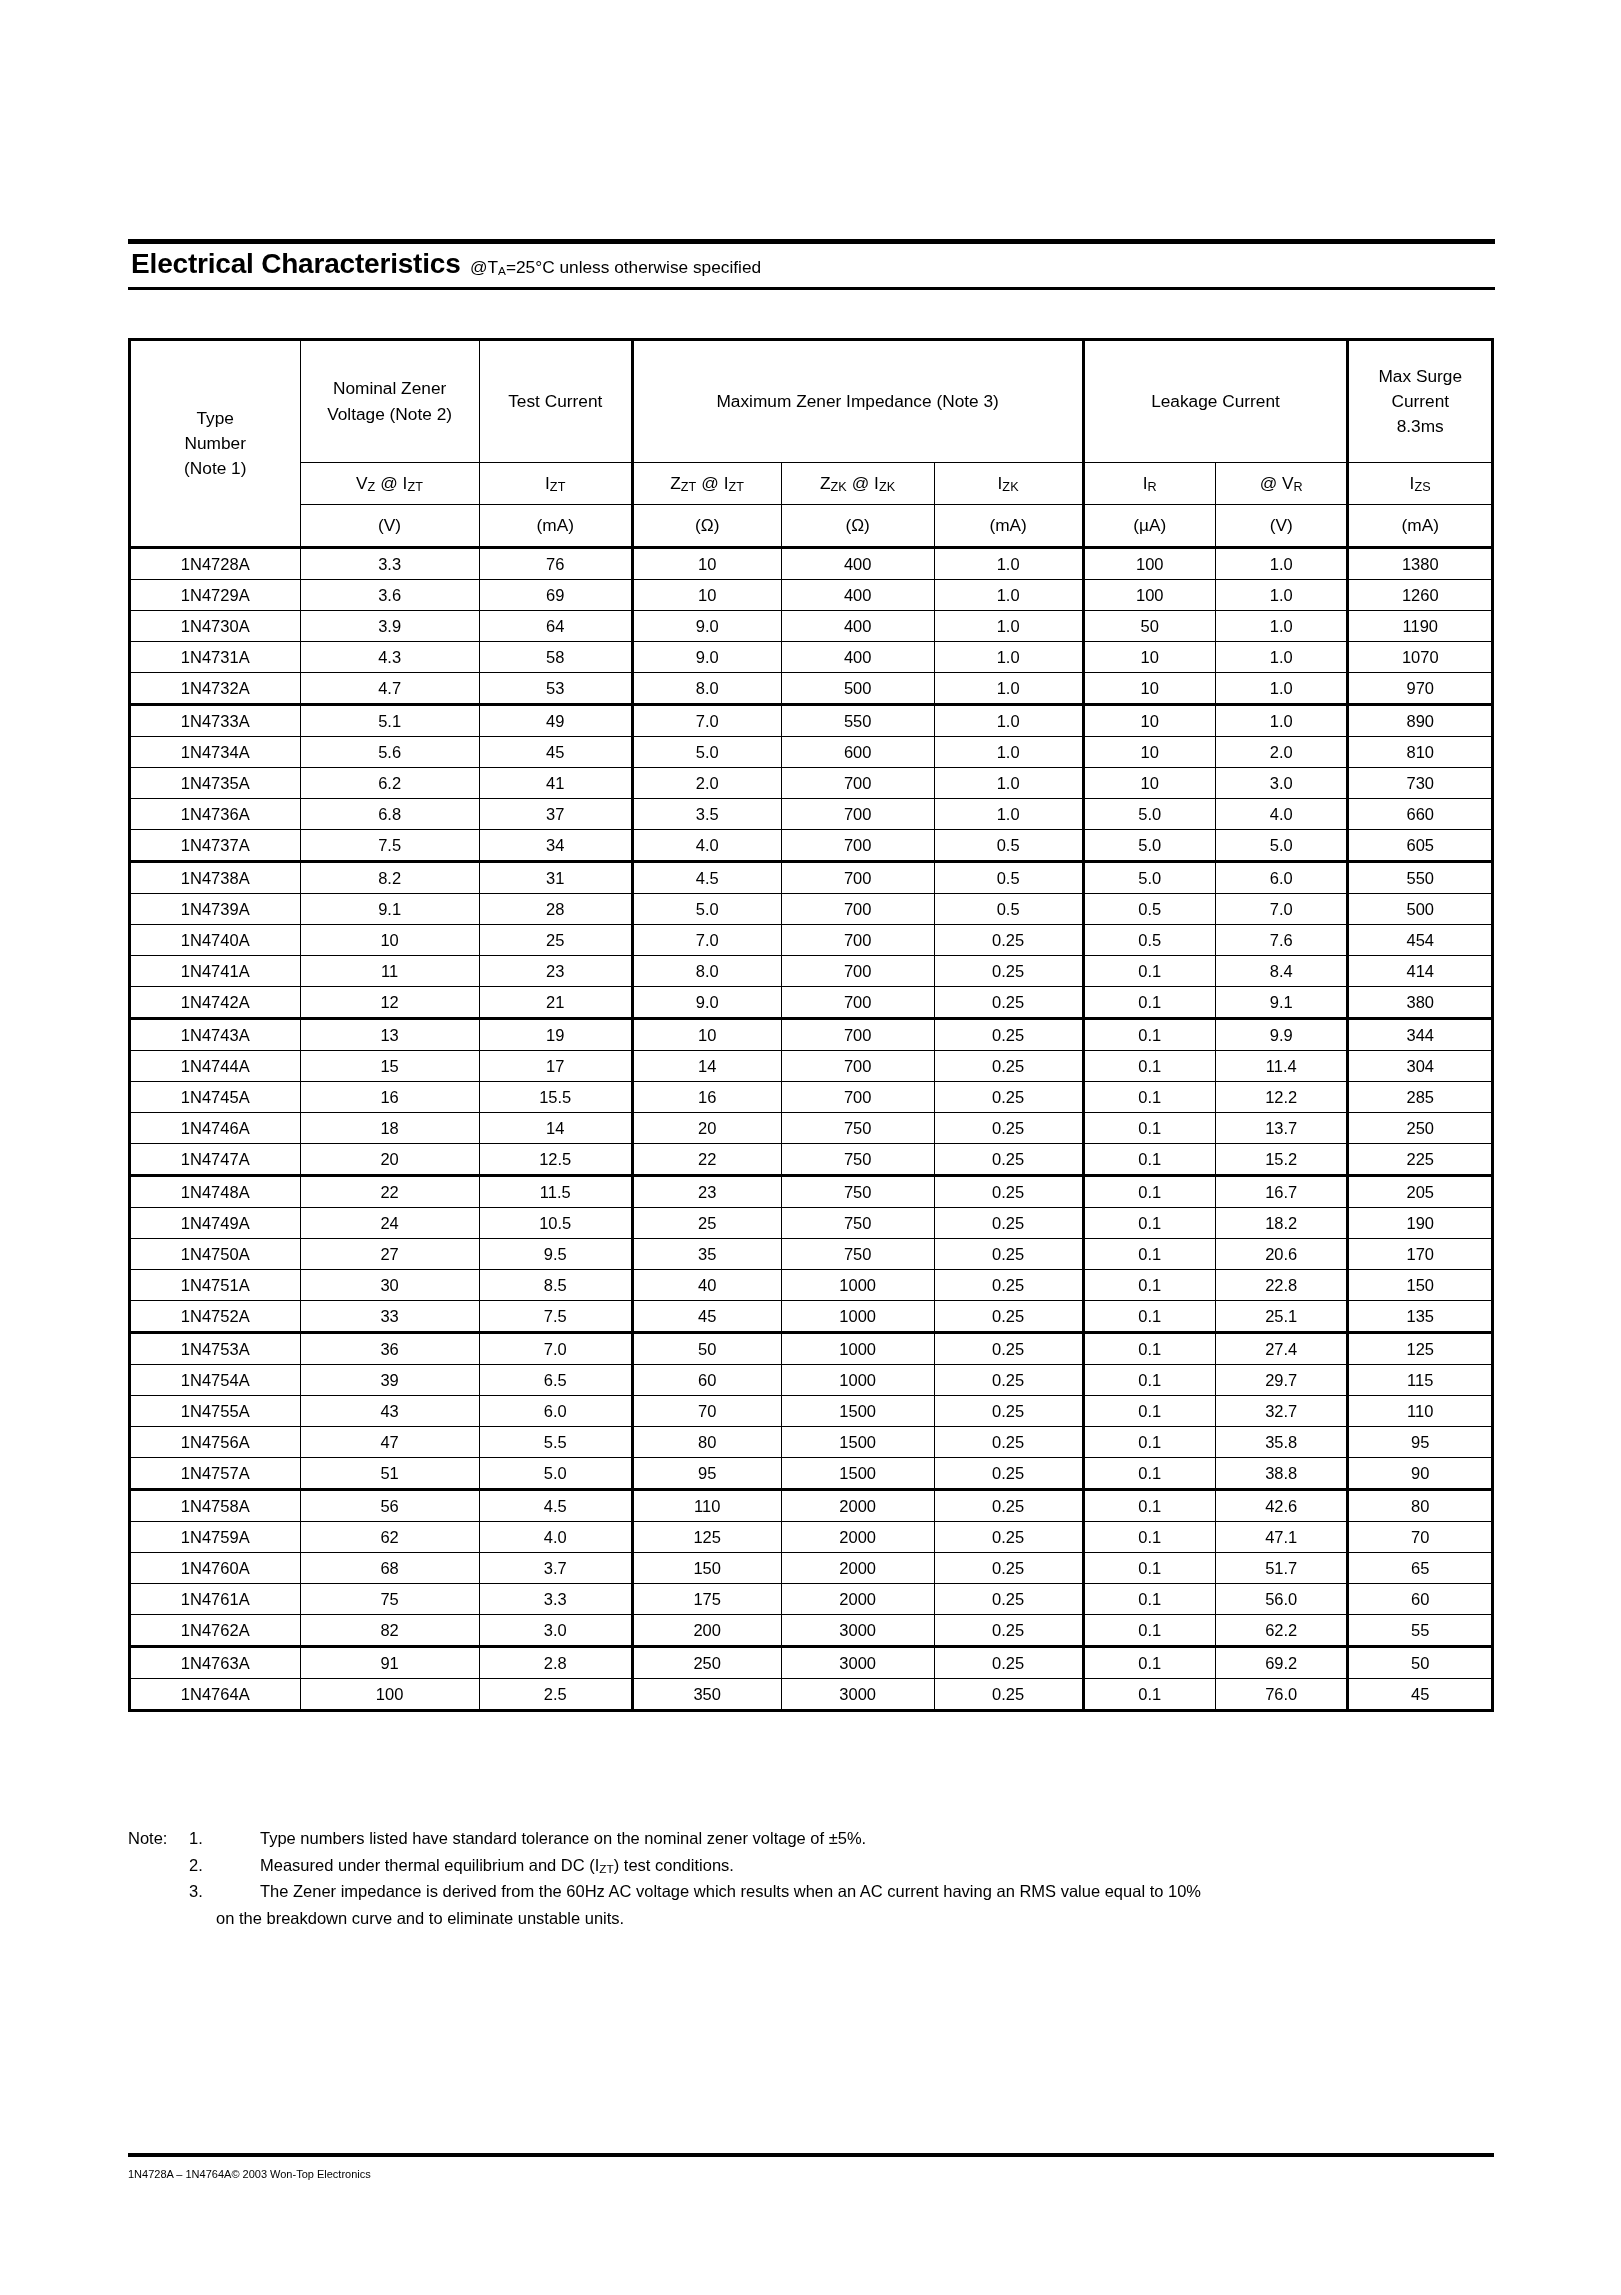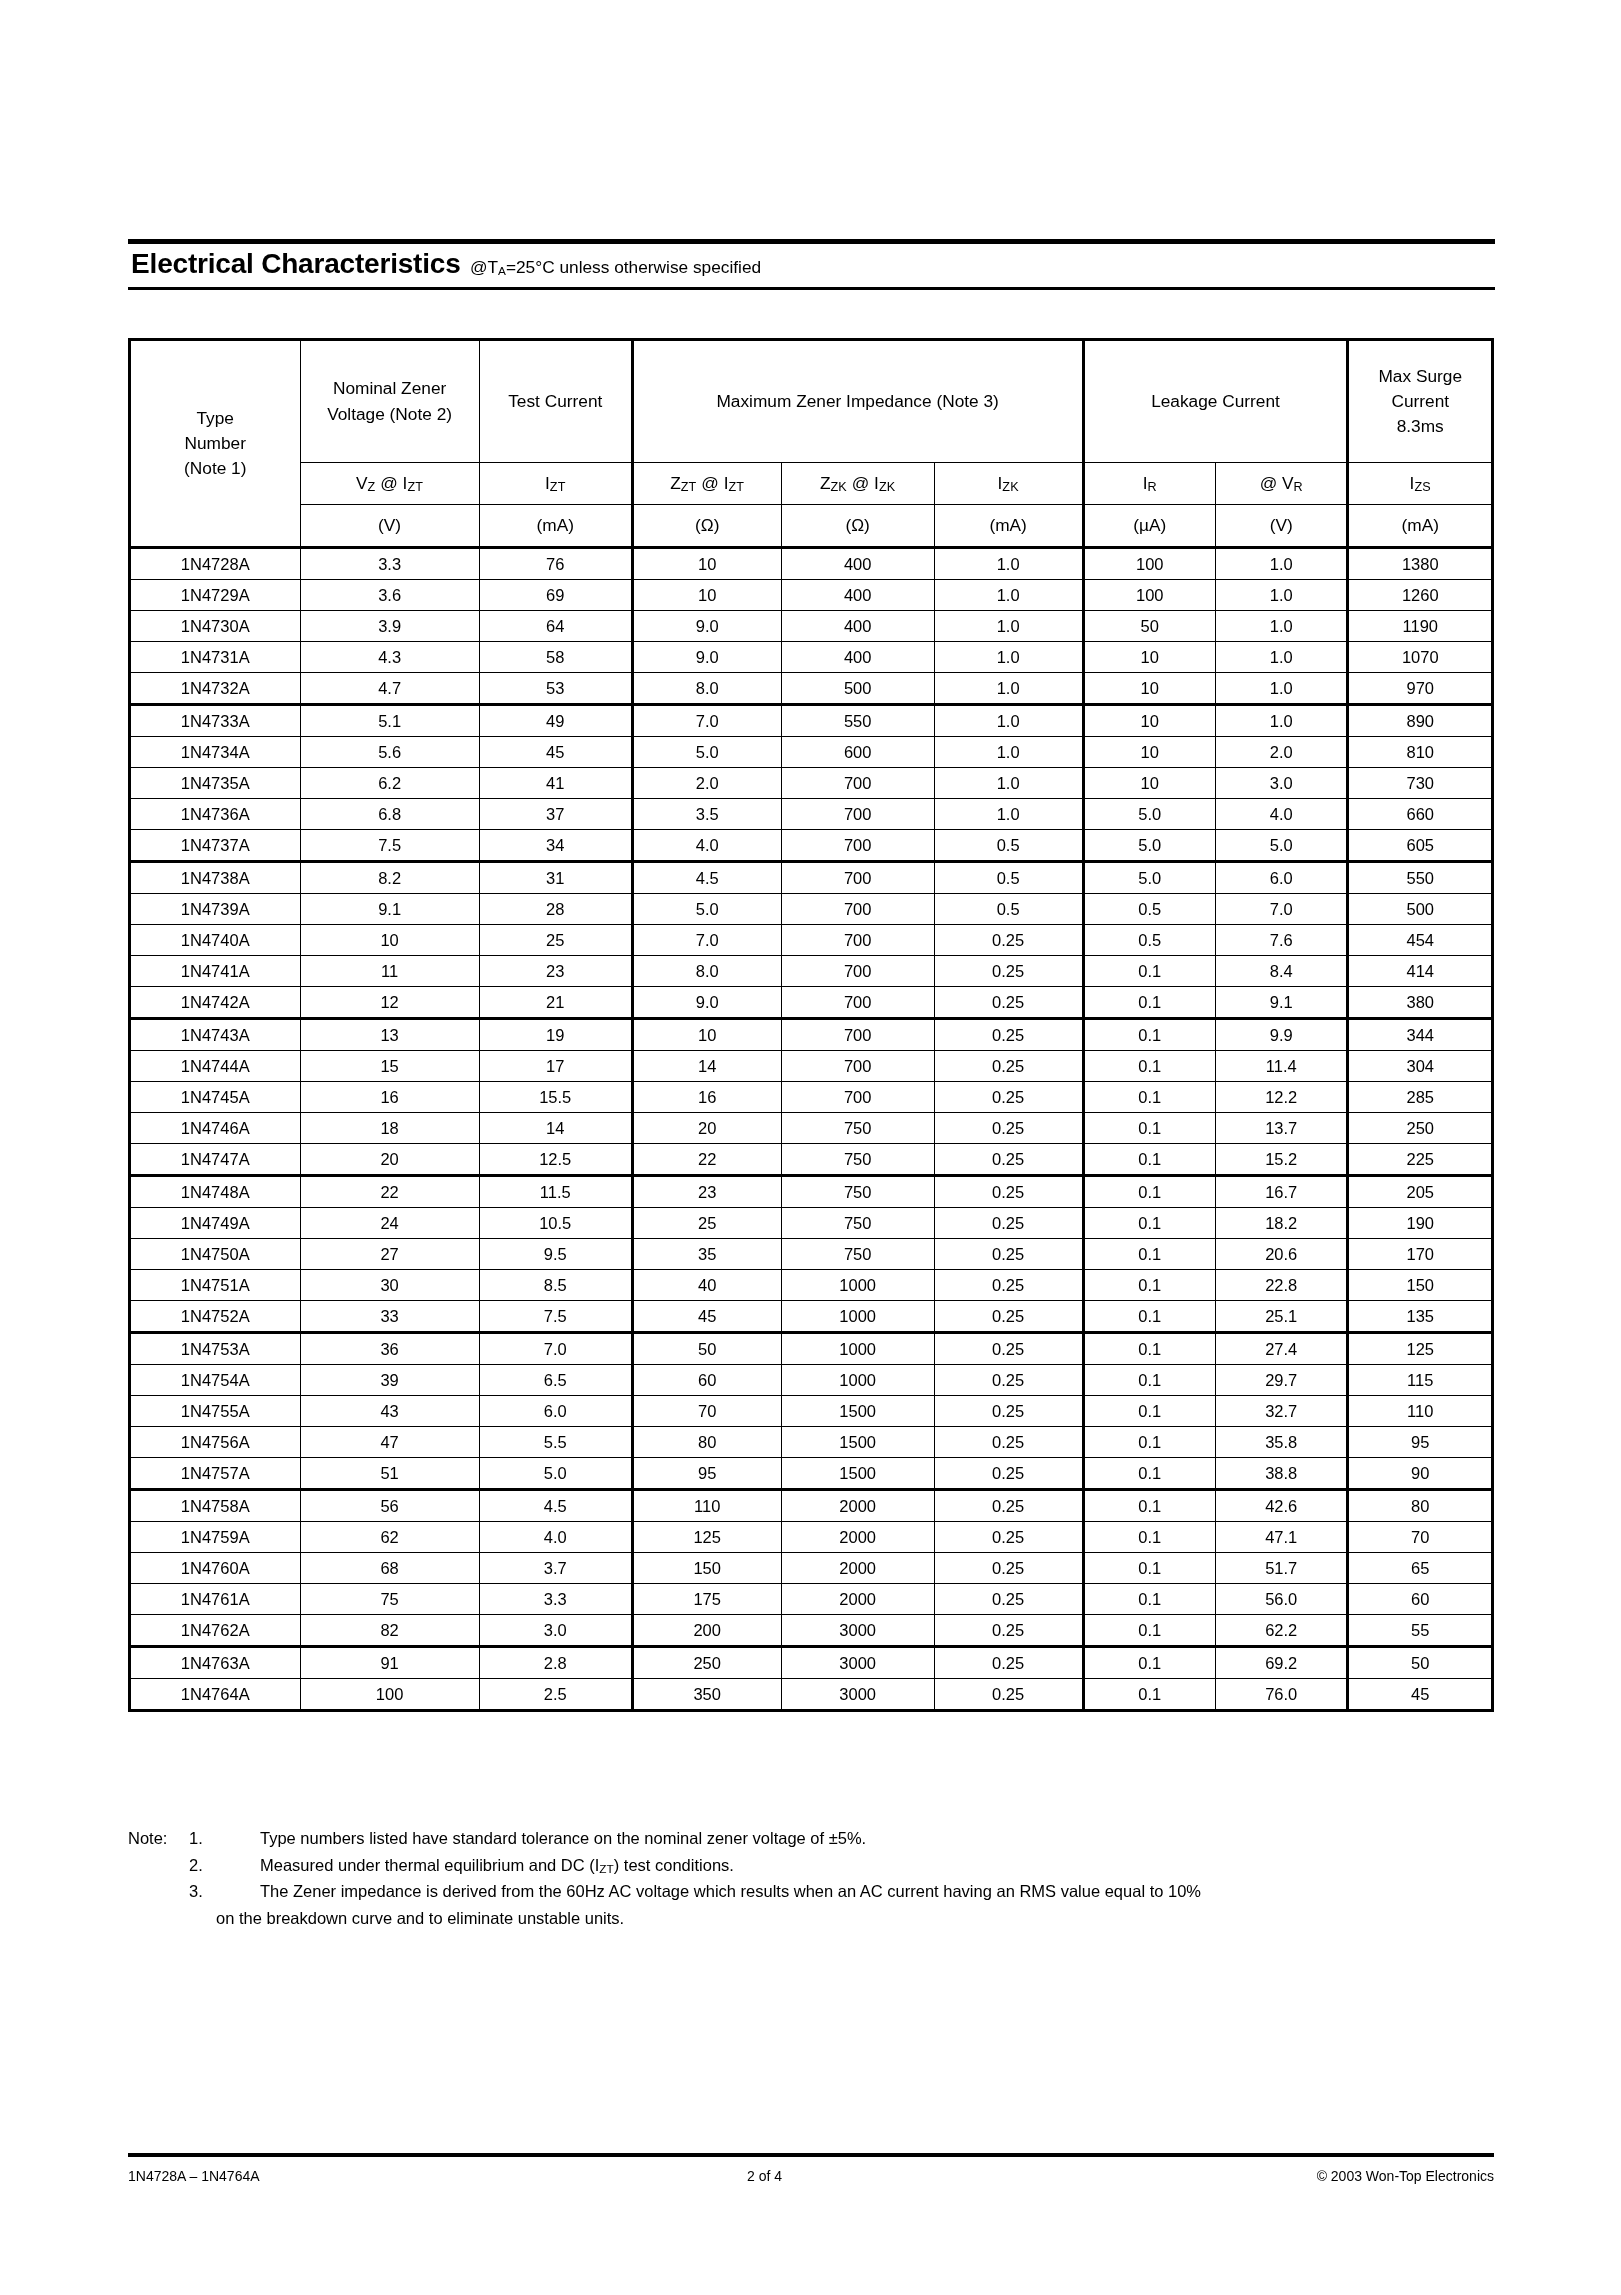--- a/index.html
+++ b/index.html
@@ -177,21 +177,21 @@
     height: 3.9px;
     background: #000;
   }
   .footer {
     position: absolute;
     left: 128px;
     top: 2168px;
     width: 1366px;
     display: flex;
     align-items: baseline;
-    font-size: 14px;
+    font-size: 11px;
   }
   .footer-left { flex: 0 0 auto; }
   .footer-center {
     flex: 1 1 auto;
     text-align: center;
     margin-left: -47px;
   }
   .footer-right { flex: 0 0 auto; text-align: right; }
 </style>
 </head>
@@ -689,18 +689,17 @@
       <span class="note-label"></span>
       <span class="note-num">3.</span>
       <span class="note-text">The Zener impedance is derived from the 60Hz AC voltage which results when an AC current having an RMS value equal to 10%</span>
     </div>
     <div class="note-indent">on the breakdown curve and to eliminate unstable units.</div>
   </div>
 
   <div class="footer-rule"></div>
   <div class="footer">
     <span class="footer-left">1N4728A – 1N4764A</span>
-    <span class="footer-center">2 of 4</span>
     <span class="footer-right">© 2003 Won-Top Electronics</span>
   </div>
 
 </div>
 
 
 </body></html>

